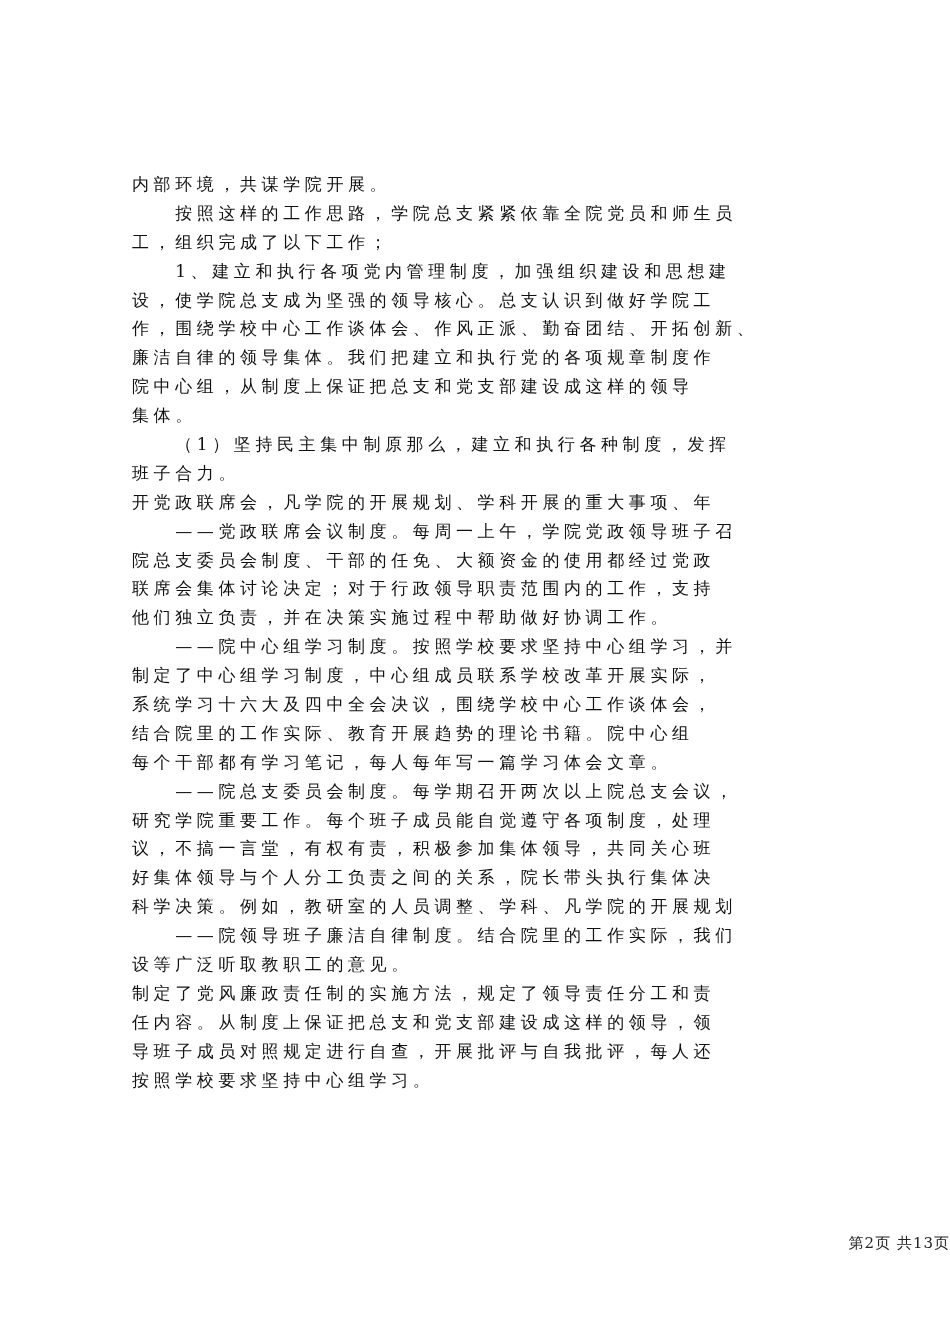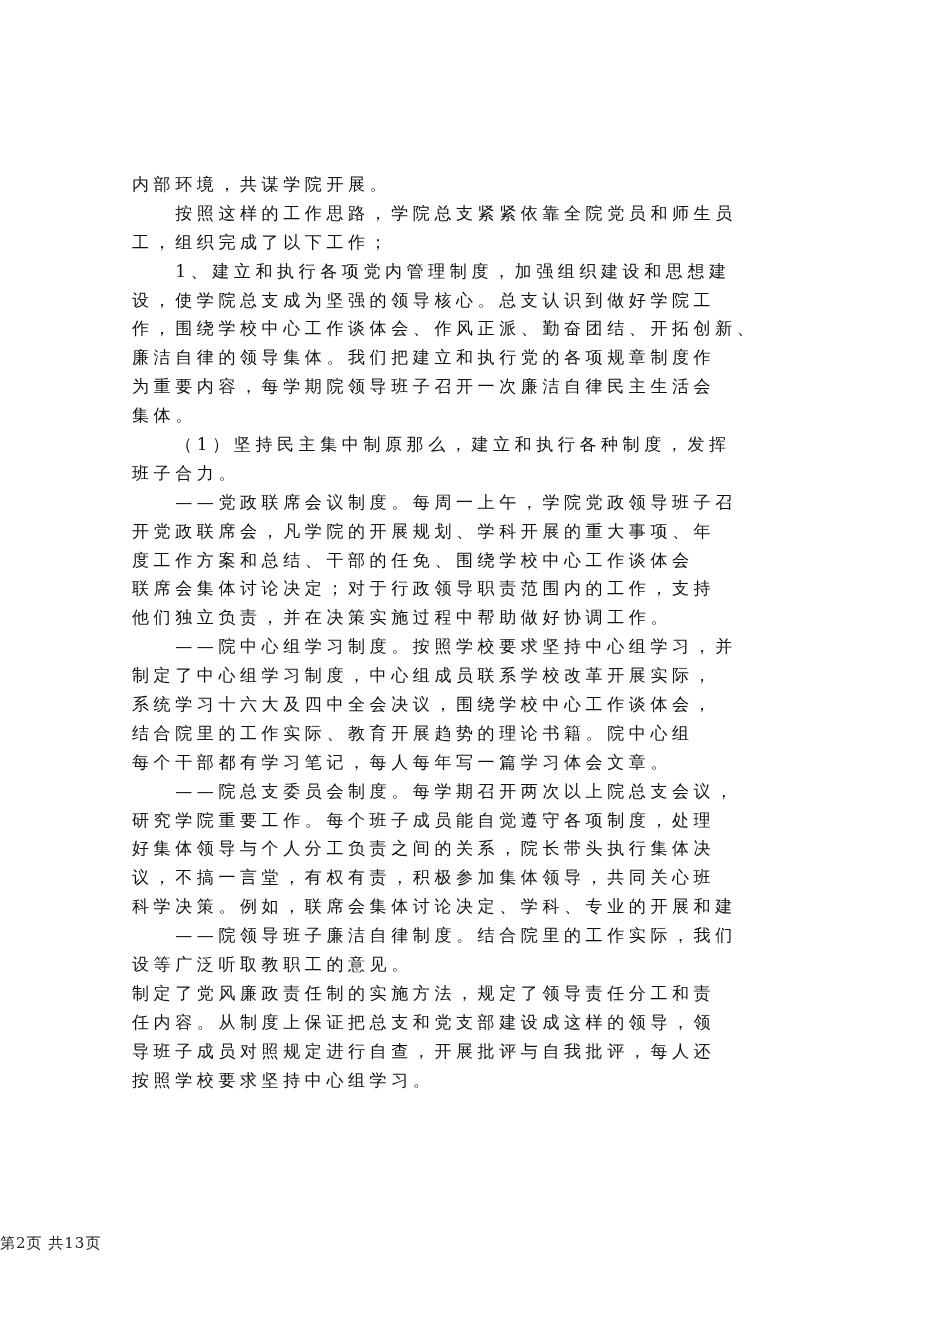--- a/index.html
+++ b/index.html
@@ -2,54 +2,54 @@
 <html><head>
 <meta charset="utf-8">
 <style>
   html, body { margin: 0; padding: 0; background: #ffffff; }
   body { width: 950px; height: 1344px; position: relative; overflow: hidden;
          font-family: "DejaVu Serif", "Liberation Serif", serif; color: #111; }
   .page { position: absolute; left: 0; top: 0; width: 950px; height: 1344px; background: #fff; }
   .body-text { position: absolute; left: 132px; top: 170px; width: 700px; }
   .line { display: block; height: 28.9px; line-height: 28.9px; font-size: 17px;
           white-space: nowrap; letter-spacing: 4.6px; }
-  .footer { position: absolute; left: 0; width: 950px; top: 1234px; text-align: left;
+  .footer { position: absolute; left: 0; width: 950px; top: 1234px; text-align: right;
             font-size: 15px; color: #222; letter-spacing: 1px; }
 </style>
 </head>
 <body>
 
 <div class="page">
   <div class="body-text" id="body-text">
       <span class="line">内部环境，共谋学院开展。</span>
       <span class="line">　　按照这样的工作思路，学院总支紧紧依靠全院党员和师生员</span>
       <span class="line">工，组织完成了以下工作；</span>
       <span class="line">　　1、建立和执行各项党内管理制度，加强组织建设和思想建</span>
       <span class="line">设，使学院总支成为坚强的领导核心。总支认识到做好学院工</span>
       <span class="line">作，围绕学校中心工作谈体会、作风正派、勤奋团结、开拓创新、</span>
       <span class="line">廉洁自律的领导集体。我们把建立和执行党的各项规章制度作</span>
-      <span class="line">为重要内容，每学期院领导班子召开一次廉洁自律民主生活会</span>
+      <span class="line">院中心组，从制度上保证把总支和党支部建设成这样的领导</span>
       <span class="line">集体。</span>
       <span class="line">　　（1）坚持民主集中制原那么，建立和执行各种制度，发挥</span>
       <span class="line">班子合力。</span>
+      <span class="line">开党政联席会，凡学院的开展规划、学科开展的重大事项、年</span>
       <span class="line">　　——党政联席会议制度。每周一上午，学院党政领导班子召</span>
-      <span class="line">开党政联席会，凡学院的开展规划、学科开展的重大事项、年</span>
-      <span class="line">度工作方案和总结、干部的任免、围绕学校中心工作谈体会</span>
+      <span class="line">院总支委员会制度、干部的任免、大额资金的使用都经过党政</span>
       <span class="line">联席会集体讨论决定；对于行政领导职责范围内的工作，支持</span>
       <span class="line">他们独立负责，并在决策实施过程中帮助做好协调工作。</span>
       <span class="line">　　——院中心组学习制度。按照学校要求坚持中心组学习，并</span>
       <span class="line">制定了中心组学习制度，中心组成员联系学校改革开展实际，</span>
       <span class="line">系统学习十六大及四中全会决议，围绕学校中心工作谈体会，</span>
       <span class="line">结合院里的工作实际、教育开展趋势的理论书籍。院中心组</span>
       <span class="line">每个干部都有学习笔记，每人每年写一篇学习体会文章。</span>
       <span class="line">　　——院总支委员会制度。每学期召开两次以上院总支会议，</span>
       <span class="line">研究学院重要工作。每个班子成员能自觉遵守各项制度，处理</span>
+      <span class="line">议，不搞一言堂，有权有责，积极参加集体领导，共同关心班</span>
       <span class="line">好集体领导与个人分工负责之间的关系，院长带头执行集体决</span>
-      <span class="line">议，不搞一言堂，有权有责，积极参加集体领导，共同关心班</span>
-      <span class="line">科学决策。例如，联席会集体讨论决定、学科、专业的开展和建</span>
+      <span class="line">科学决策。例如，教研室的人员调整、学科、凡学院的开展规划</span>
       <span class="line">　　——院领导班子廉洁自律制度。结合院里的工作实际，我们</span>
       <span class="line">设等广泛听取教职工的意见。</span>
       <span class="line">制定了党风廉政责任制的实施方法，规定了领导责任分工和责</span>
       <span class="line">任内容。从制度上保证把总支和党支部建设成这样的领导，领</span>
       <span class="line">导班子成员对照规定进行自查，开展批评与自我批评，每人还</span>
       <span class="line">按照学校要求坚持中心组学习。</span>
     </div>
   <div class="footer">第2页 共13页</div>
 </div>
 

